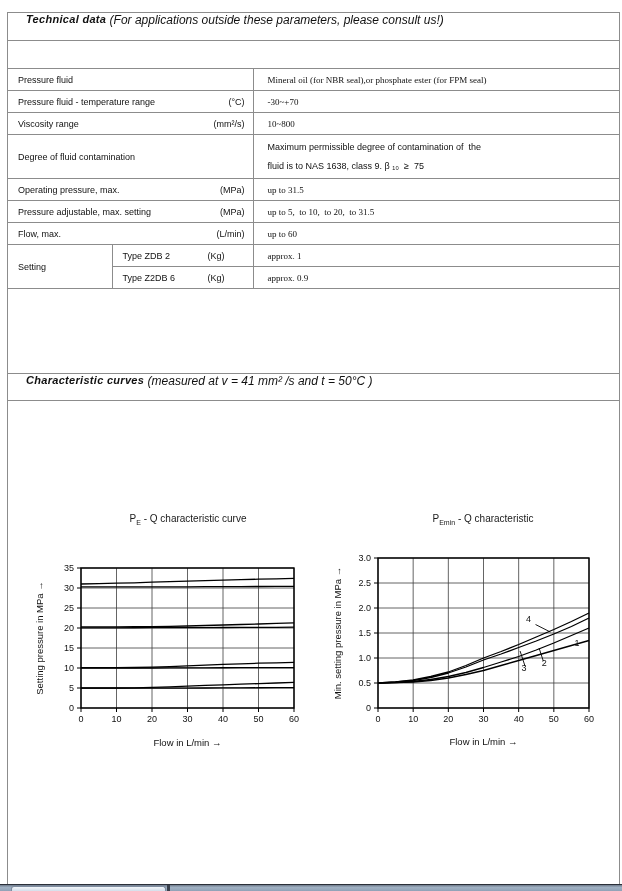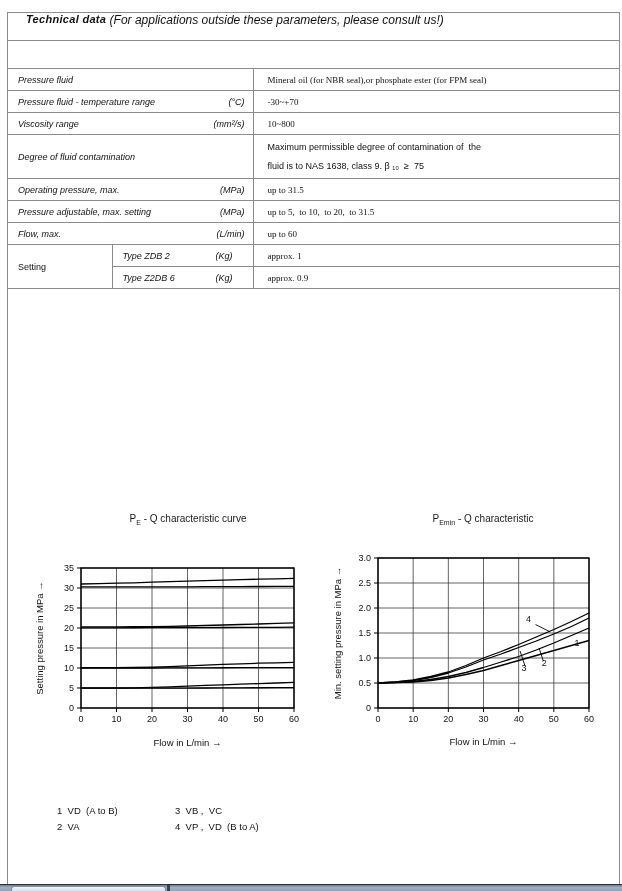--- a/index.html
+++ b/index.html
@@ -28,24 +28,24 @@
     border-collapse:collapse;table-layout:fixed;
     font-size:9px;color:#111;
   }
   table.tech td{
     border:1px solid #8c8c8c;padding:0;height:22px;vertical-align:middle;
     box-sizing:border-box;
   }
   table.tech td.no-l{border-left:none;}
   table.tech td.no-r{border-right:none;}
   tr.tall td{height:44px;}
-  .cellflex{display:flex;justify-content:space-between;align-items:center;width:100%;font-style:italic;}
+  .cellflex{display:flex;justify-content:space-between;align-items:center;width:100%;}
   .lbl{padding-left:10px;white-space:pre;}
   .unit{padding-right:8px;white-space:pre;}
-  .unit-type{padding-right:20px;white-space:pre;}
+  .unit-type{padding-right:28px;white-space:pre;}
   .val{padding-left:14px;white-space:pre;font-family:Liberation Serif, serif;}
   .val2{padding-left:14px;line-height:19px;white-space:pre;}
   
   .chart-title{
     position:absolute;text-align:center;font-size:10px;color:#1a1a1a;
   }
   .chart-title sub{font-size:7px;}
   .ct-left{left:30px;top:500px;width:300px;}
   .ct-right{left:325px;top:500px;width:300px;}
   svg.chart{position:absolute;overflow:visible;}
@@ -196,20 +196,24 @@
               <span class="unit-type">(Kg)</span>
             </div>
           </td>
       <td class="no-r">
             <div class="val">approx. 0.9</div>
           </td>
     </tr>
   </tbody>
     </table>
 
+  <div class="band band-curves">
+    <span class="bold">Characteristic curves</span>
+      <span class="norm"> (measured at v = 41 mm² /s and t = 50°C )</span>
+  </div>
 
   <div class="chart-title ct-left"><span>P</span><sub>E</sub><span> - Q characteristic curve</span></div>
   <div class="chart-title ct-right"><span>P</span><sub>Emin</sub><span> - Q characteristic</span></div>
 
   <svg id="chart-left" class="chart" width="300" height="215">
       <line x1="53" y1="25" x2="53" y2="165" class="grid"></line>
       <line x1="88.5" y1="25" x2="88.5" y2="165" class="grid"></line>
       <line x1="124" y1="25" x2="124" y2="165" class="grid"></line>
       <line x1="159.5" y1="25" x2="159.5" y2="165" class="grid"></line>
       <line x1="195" y1="25" x2="195" y2="165" class="grid"></line>
@@ -317,25 +321,19 @@
       <polyline points="207.54666666666665,91.5 222.31666666666666,99" class="leader"></polyline>
       <text x="195.94166666666666" y="138" text-anchor="middle" class="clab">3</text>
       <polyline points="196.99666666666667,133 192.07333333333332,118" class="leader"></polyline>
       <text x="216.33833333333334" y="133" text-anchor="middle" class="clab">2</text>
       <polyline points="215.28333333333333,128 211.06333333333333,115" class="leader"></polyline>
       <text x="249.04333333333335" y="113" text-anchor="middle" class="clab">1</text>
       <text x="155.5" y="212" text-anchor="middle" class="axlab">Flow in L/min →</text>
       <text x="13" y="100" text-anchor="middle" class="axlab" transform="rotate(-90 13 100)">Min. setting pressure  in MPa →</text>
     </svg>
 
-  <div class="legend">
-    <span>1  VD  (A to B)</span>
-    <span>3  VB ,  VC</span>
-    <span>2  VA</span>
-    <span>4  VP ,  VD  (B to A)</span>
-  </div>
 
 </div>
 
 <div class="taskbar">
   <div class="tb-tab"></div>
   <div class="tb-sep"></div>
 </div>
 
 </body></html>

